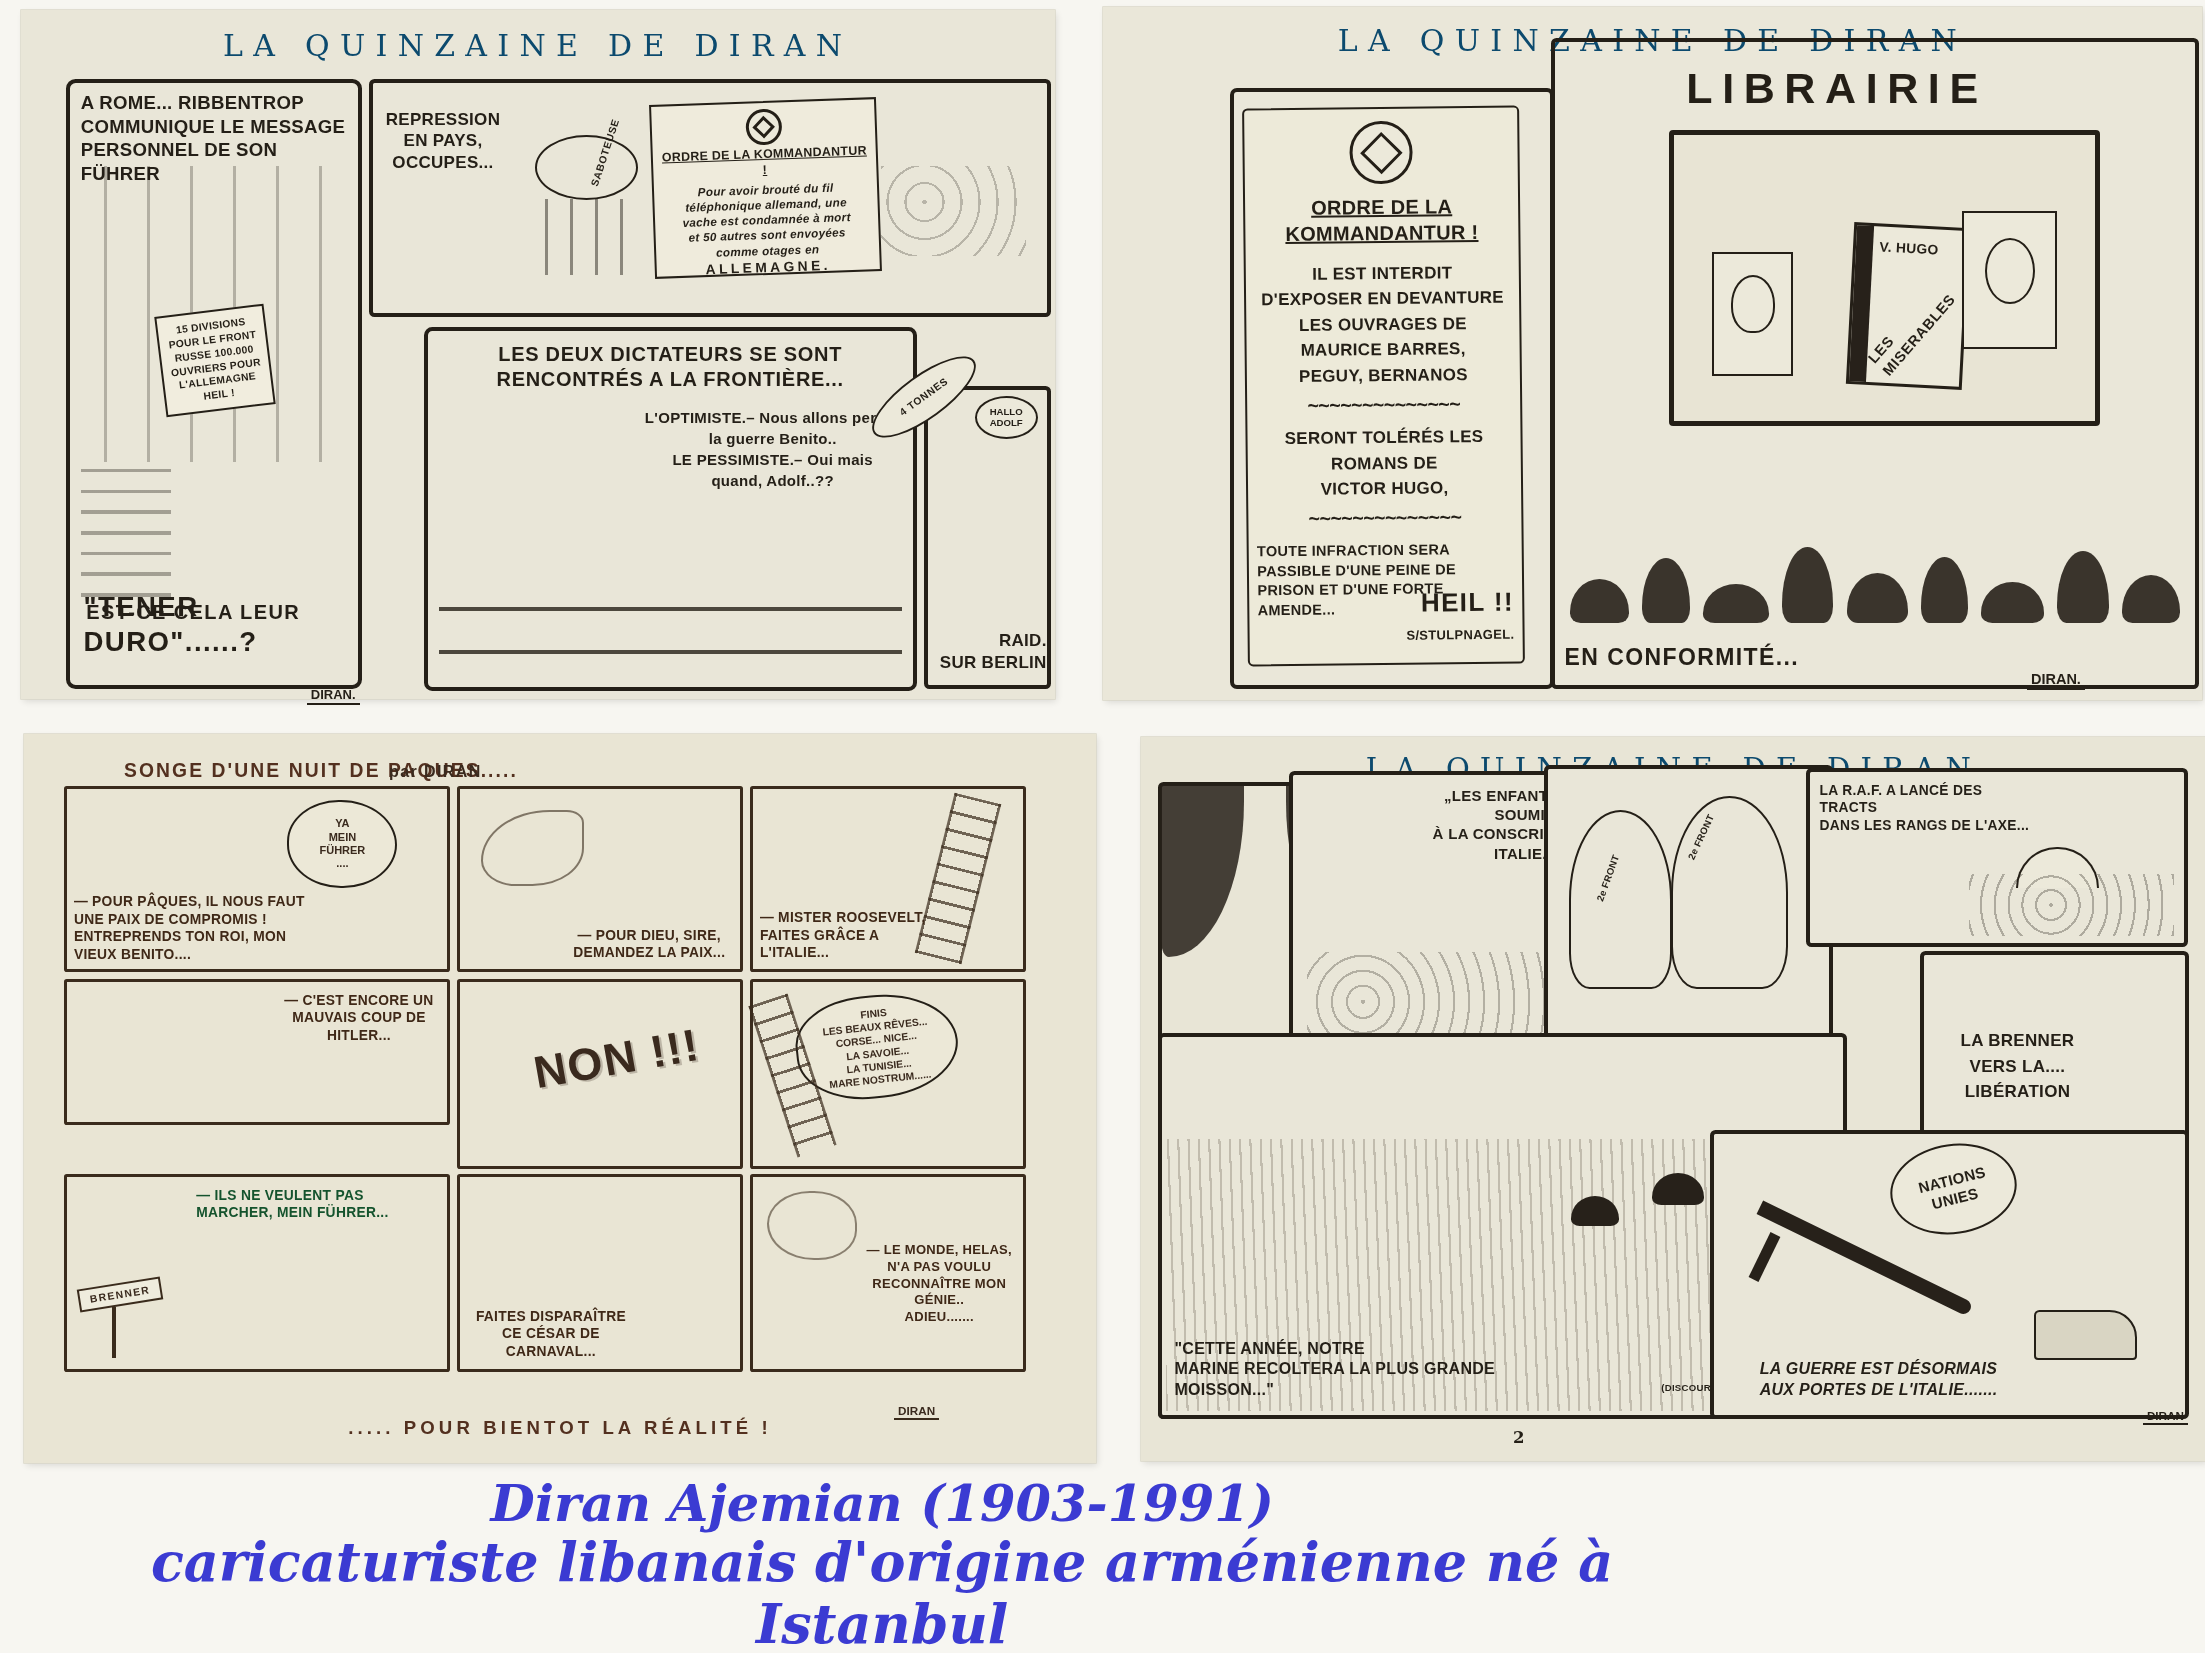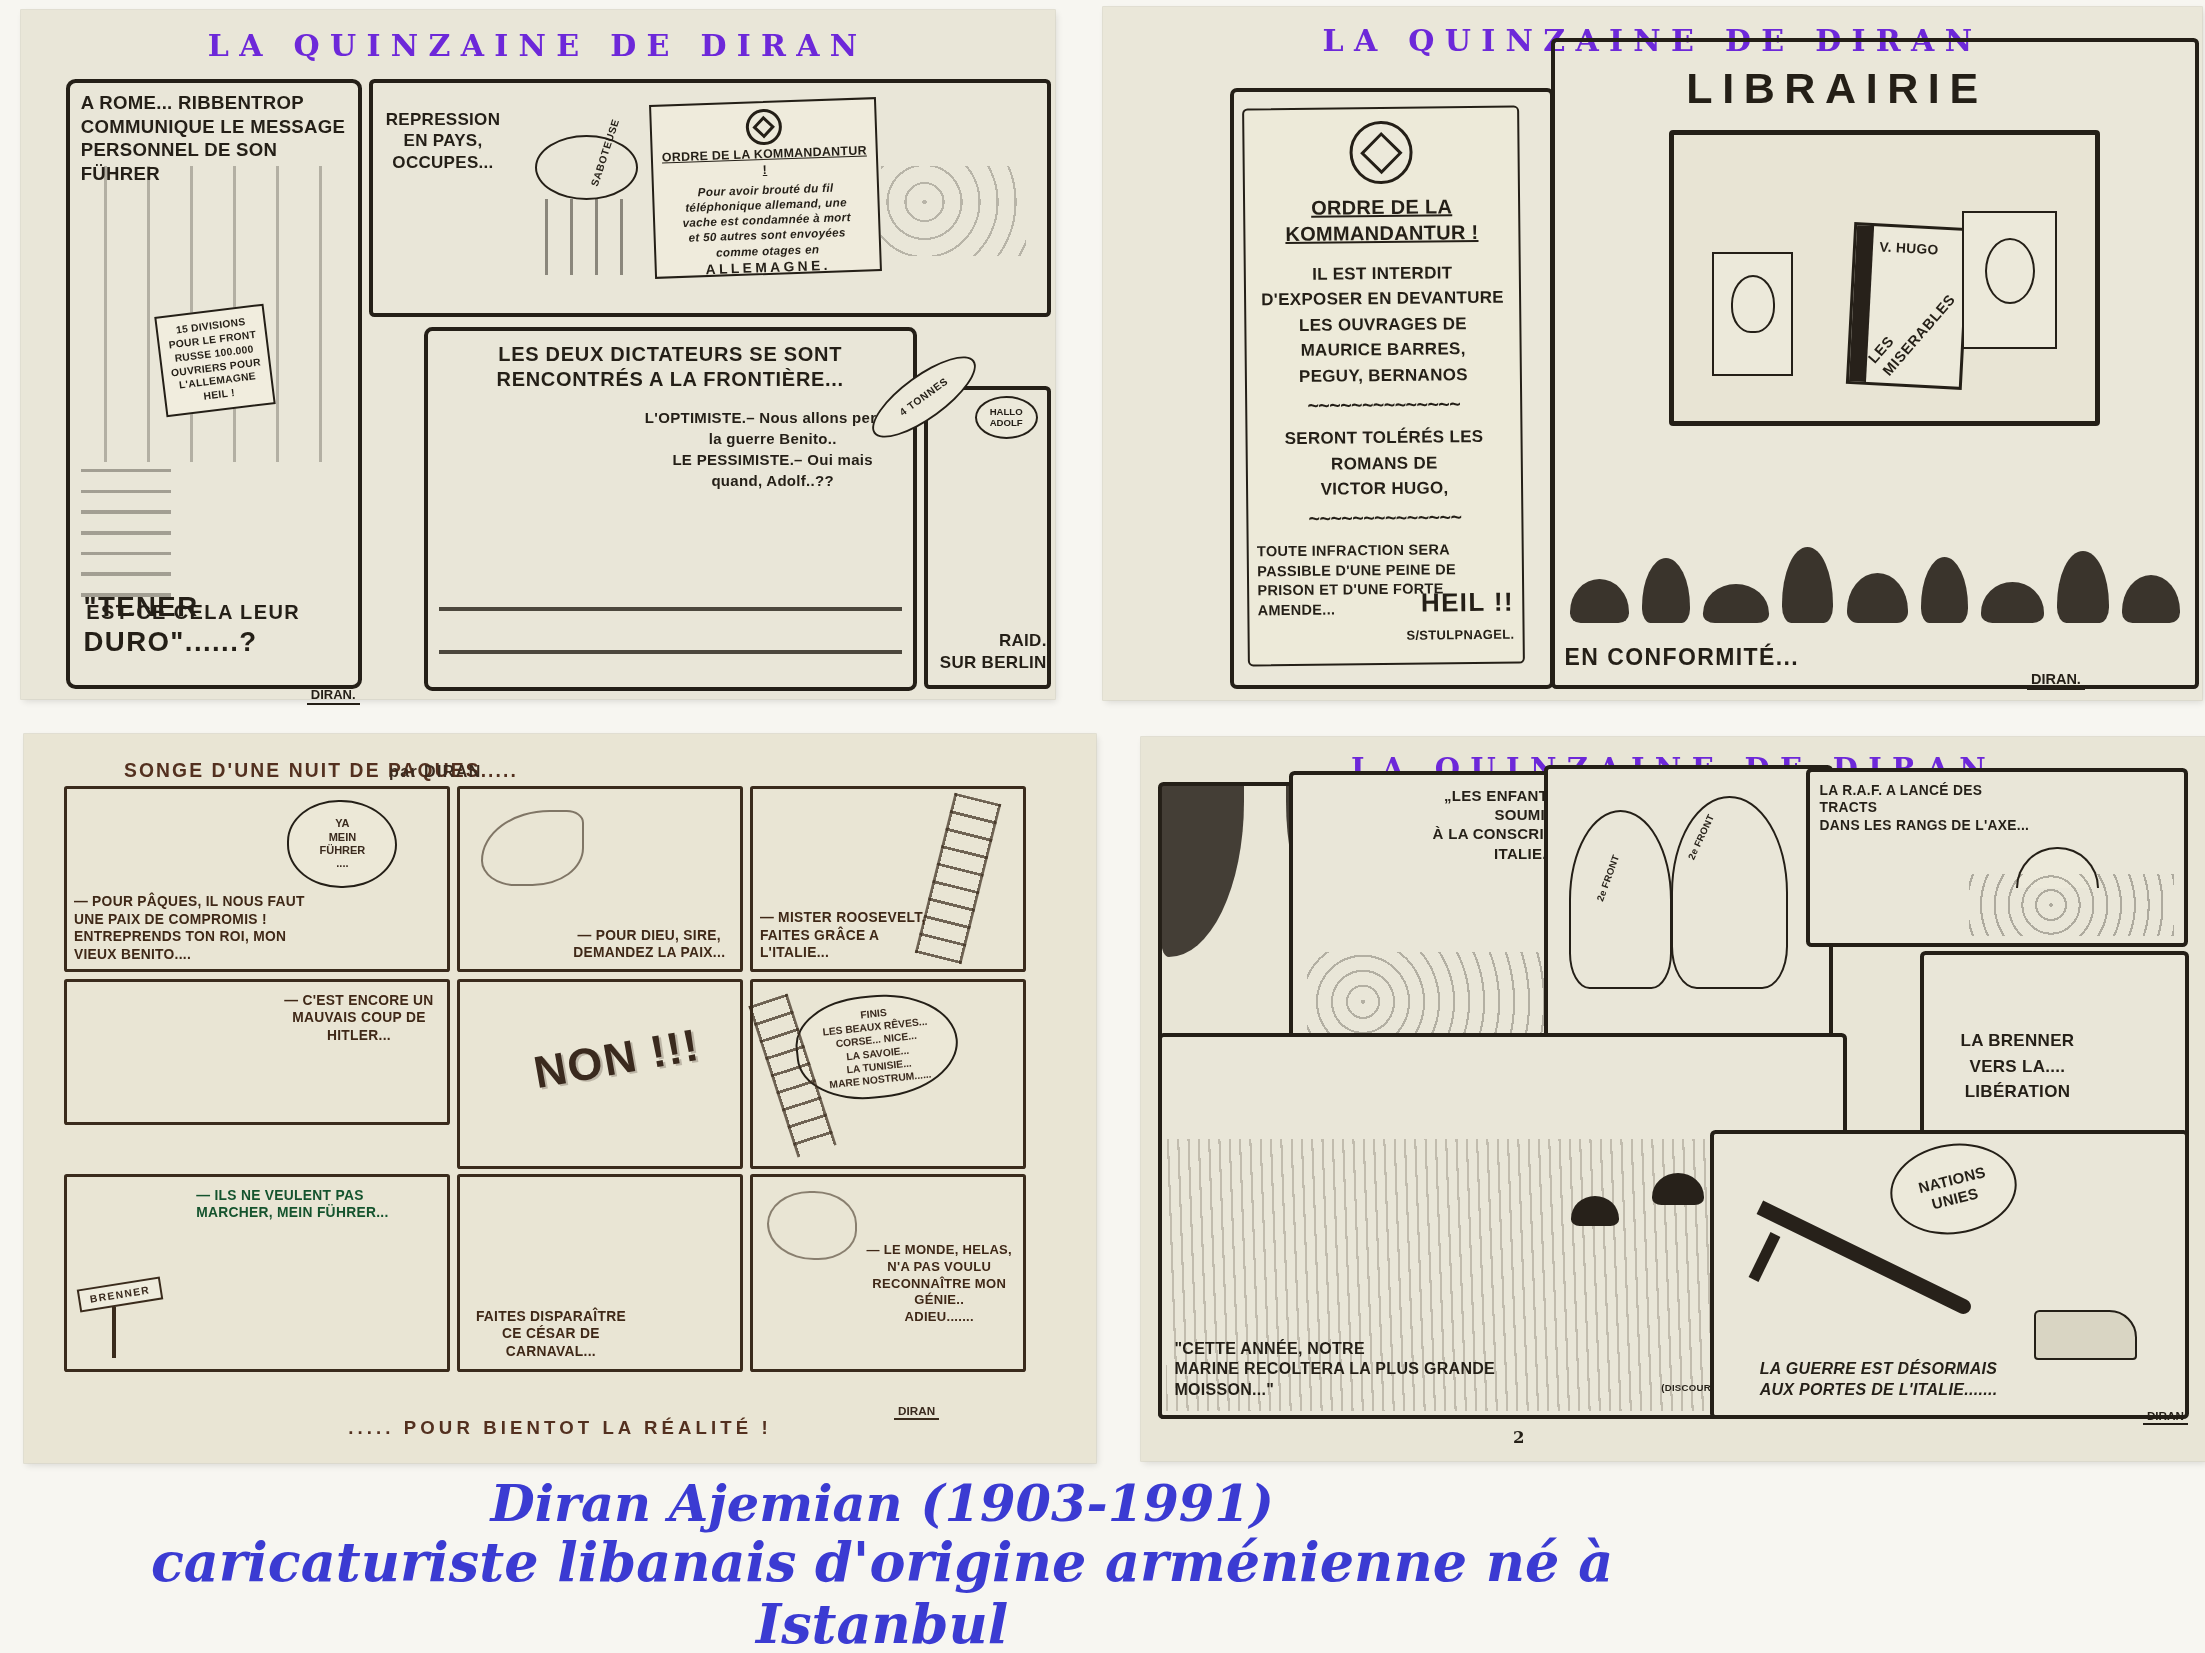--- a/index.html
+++ b/index.html
@@ -1,18 +1,18 @@
 <!DOCTYPE html>
 <html style="font-size:11px"><head>
 <meta charset="utf-8">
 <style>
   html,body{margin:0;padding:0;width:2205px;height:1654px;background:#f7f6f1;overflow:hidden;}
   *{box-sizing:border-box;}
   .pg{position:absolute;background:#e9e6d8;box-shadow:0 0 0 0.7px #d9d6c7,2.1px 2.8px 6.9px rgba(0,0,0,.12);}
-  .ttl{position:absolute;left:0;right:0;text-align:center;font-family:"DejaVu Serif",serif;font-weight:bold;color:#6d28d9;letter-spacing:10.3px;font-size:30px;}
+  .ttl{position:absolute;left:0;right:0;text-align:center;font-family:"DejaVu Serif",serif;font-weight:normal;color:#0c4a6e;letter-spacing:10.3px;font-size:30px;}
   .pnl{position:absolute;border:4.1px solid #241f17;border-radius:5.5px;}
   .pn3{position:absolute;border:3.4px solid #3a2b1c;border-radius:2.8px;}
   .cap{position:absolute;font-family:"Liberation Sans",sans-serif;font-weight:bold;color:#241f17;line-height:1.28;letter-spacing:0.3px;}
   .pre{white-space:pre-line;}
   .sig{position:absolute;font-family:"Liberation Sans",sans-serif;font-weight:bold;color:#241f17;border-bottom:2.1px solid #241f17;padding:0 4.1px 1.4px;}
   .bub{position:absolute;border:2.1px solid #241f17;background:#ece9da;text-align:center;font-family:"Liberation Sans",sans-serif;font-weight:bold;color:#241f17;display:flex;align-items:center;justify-content:center;}
   .sep{color:#53301f;}
   .emblem{border:3.4px solid #241f17;border-radius:50%;display:flex;align-items:center;justify-content:center;background:#ece9da;}
   .emblem .mark{width:52%;height:52%;border:3.4px solid #241f17;transform:rotate(45deg);}
   .hat{background:#27211a;border-radius:50% 50% 18% 18%/75% 75% 22% 22%;}

